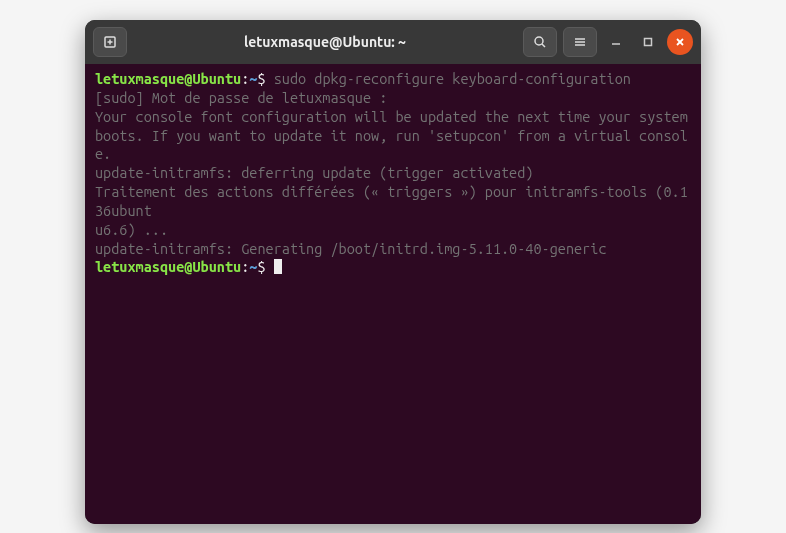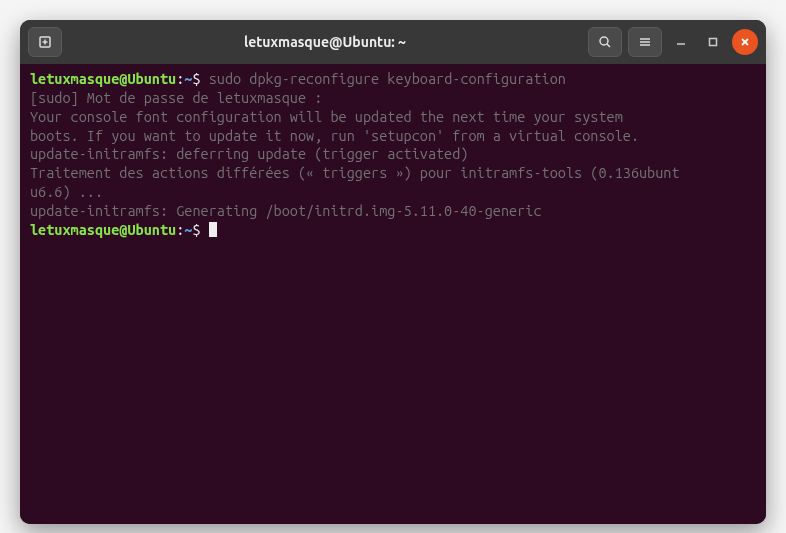--- a/index.html
+++ b/index.html
@@ -9,21 +9,21 @@
     }
     body {
       background: #f5f5f5;
       display: flex;
       justify-content: center;
       align-items: flex-start;
       padding: 20px;
       font-family: Ubuntu, "Segoe UI", sans-serif;
     }
     .window {
-      width: 746px;
+      width: 616px;
       background: #2c2c2c;
       border-radius: 10px;
       overflow: hidden;
       box-shadow: 0 8px 24px rgba(0,0,0,0.4);
     }
     .titlebar {
       height: 44px;
       background: #383838;
       display: flex;
       align-items: center;

